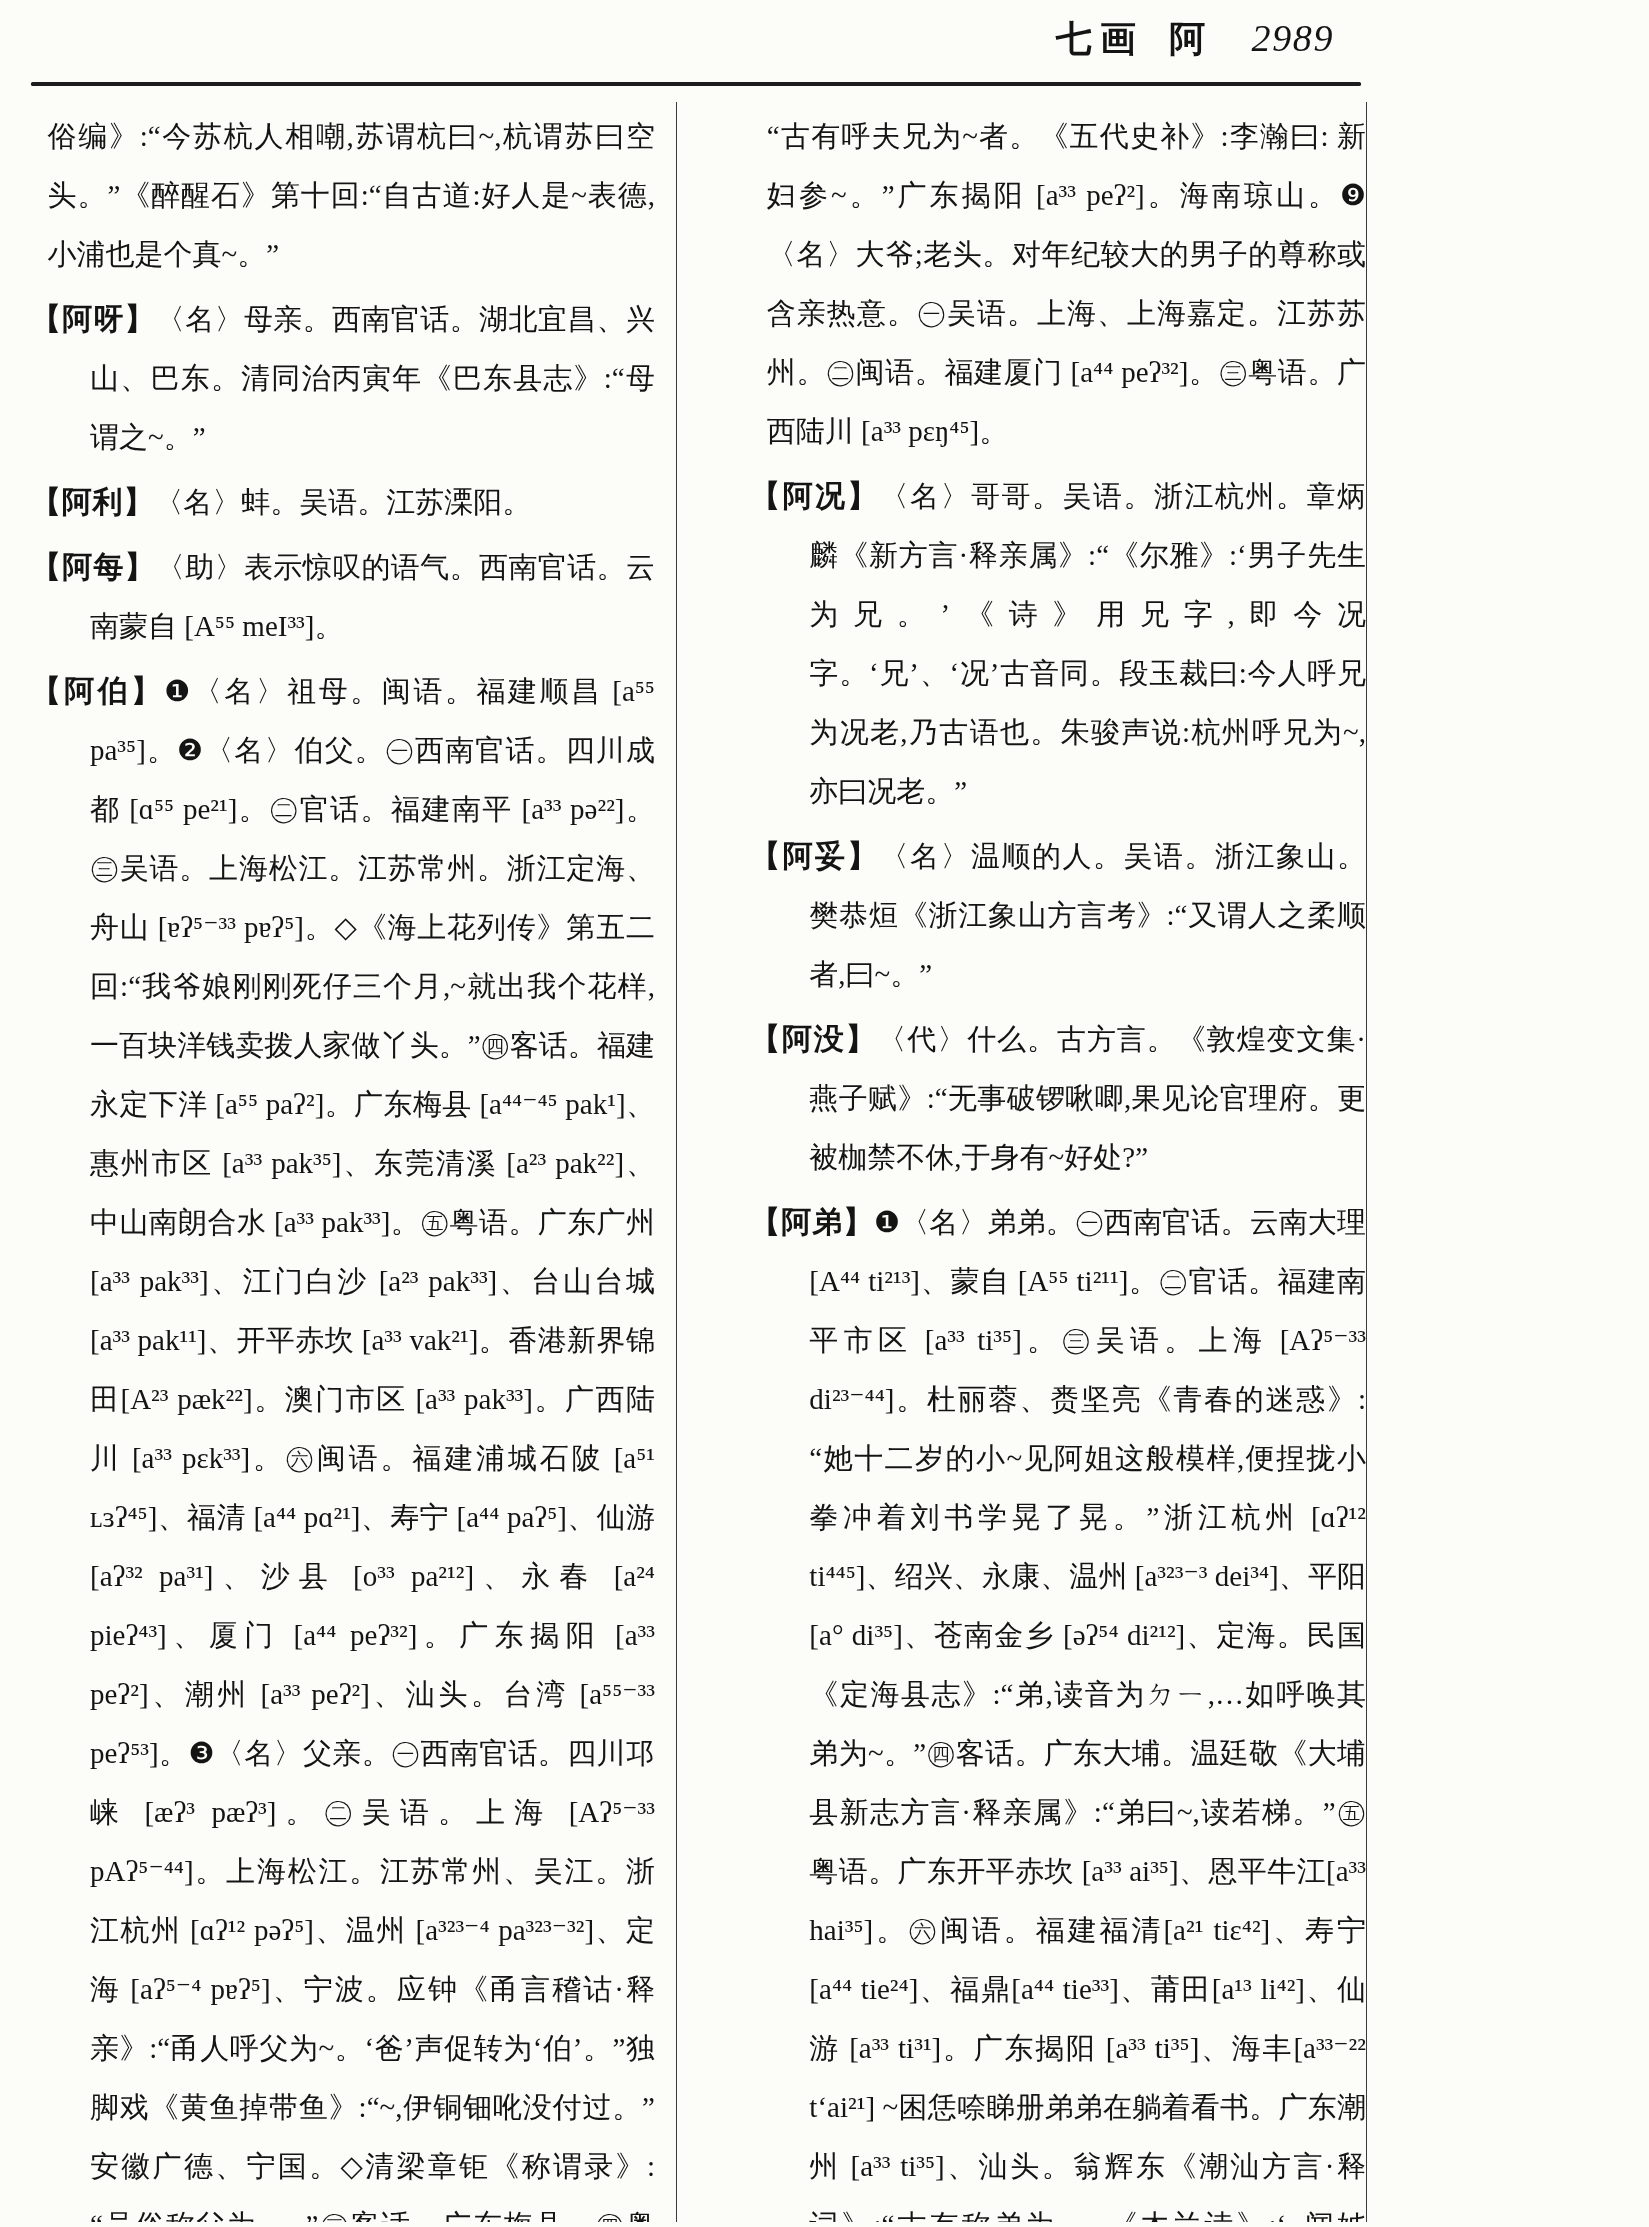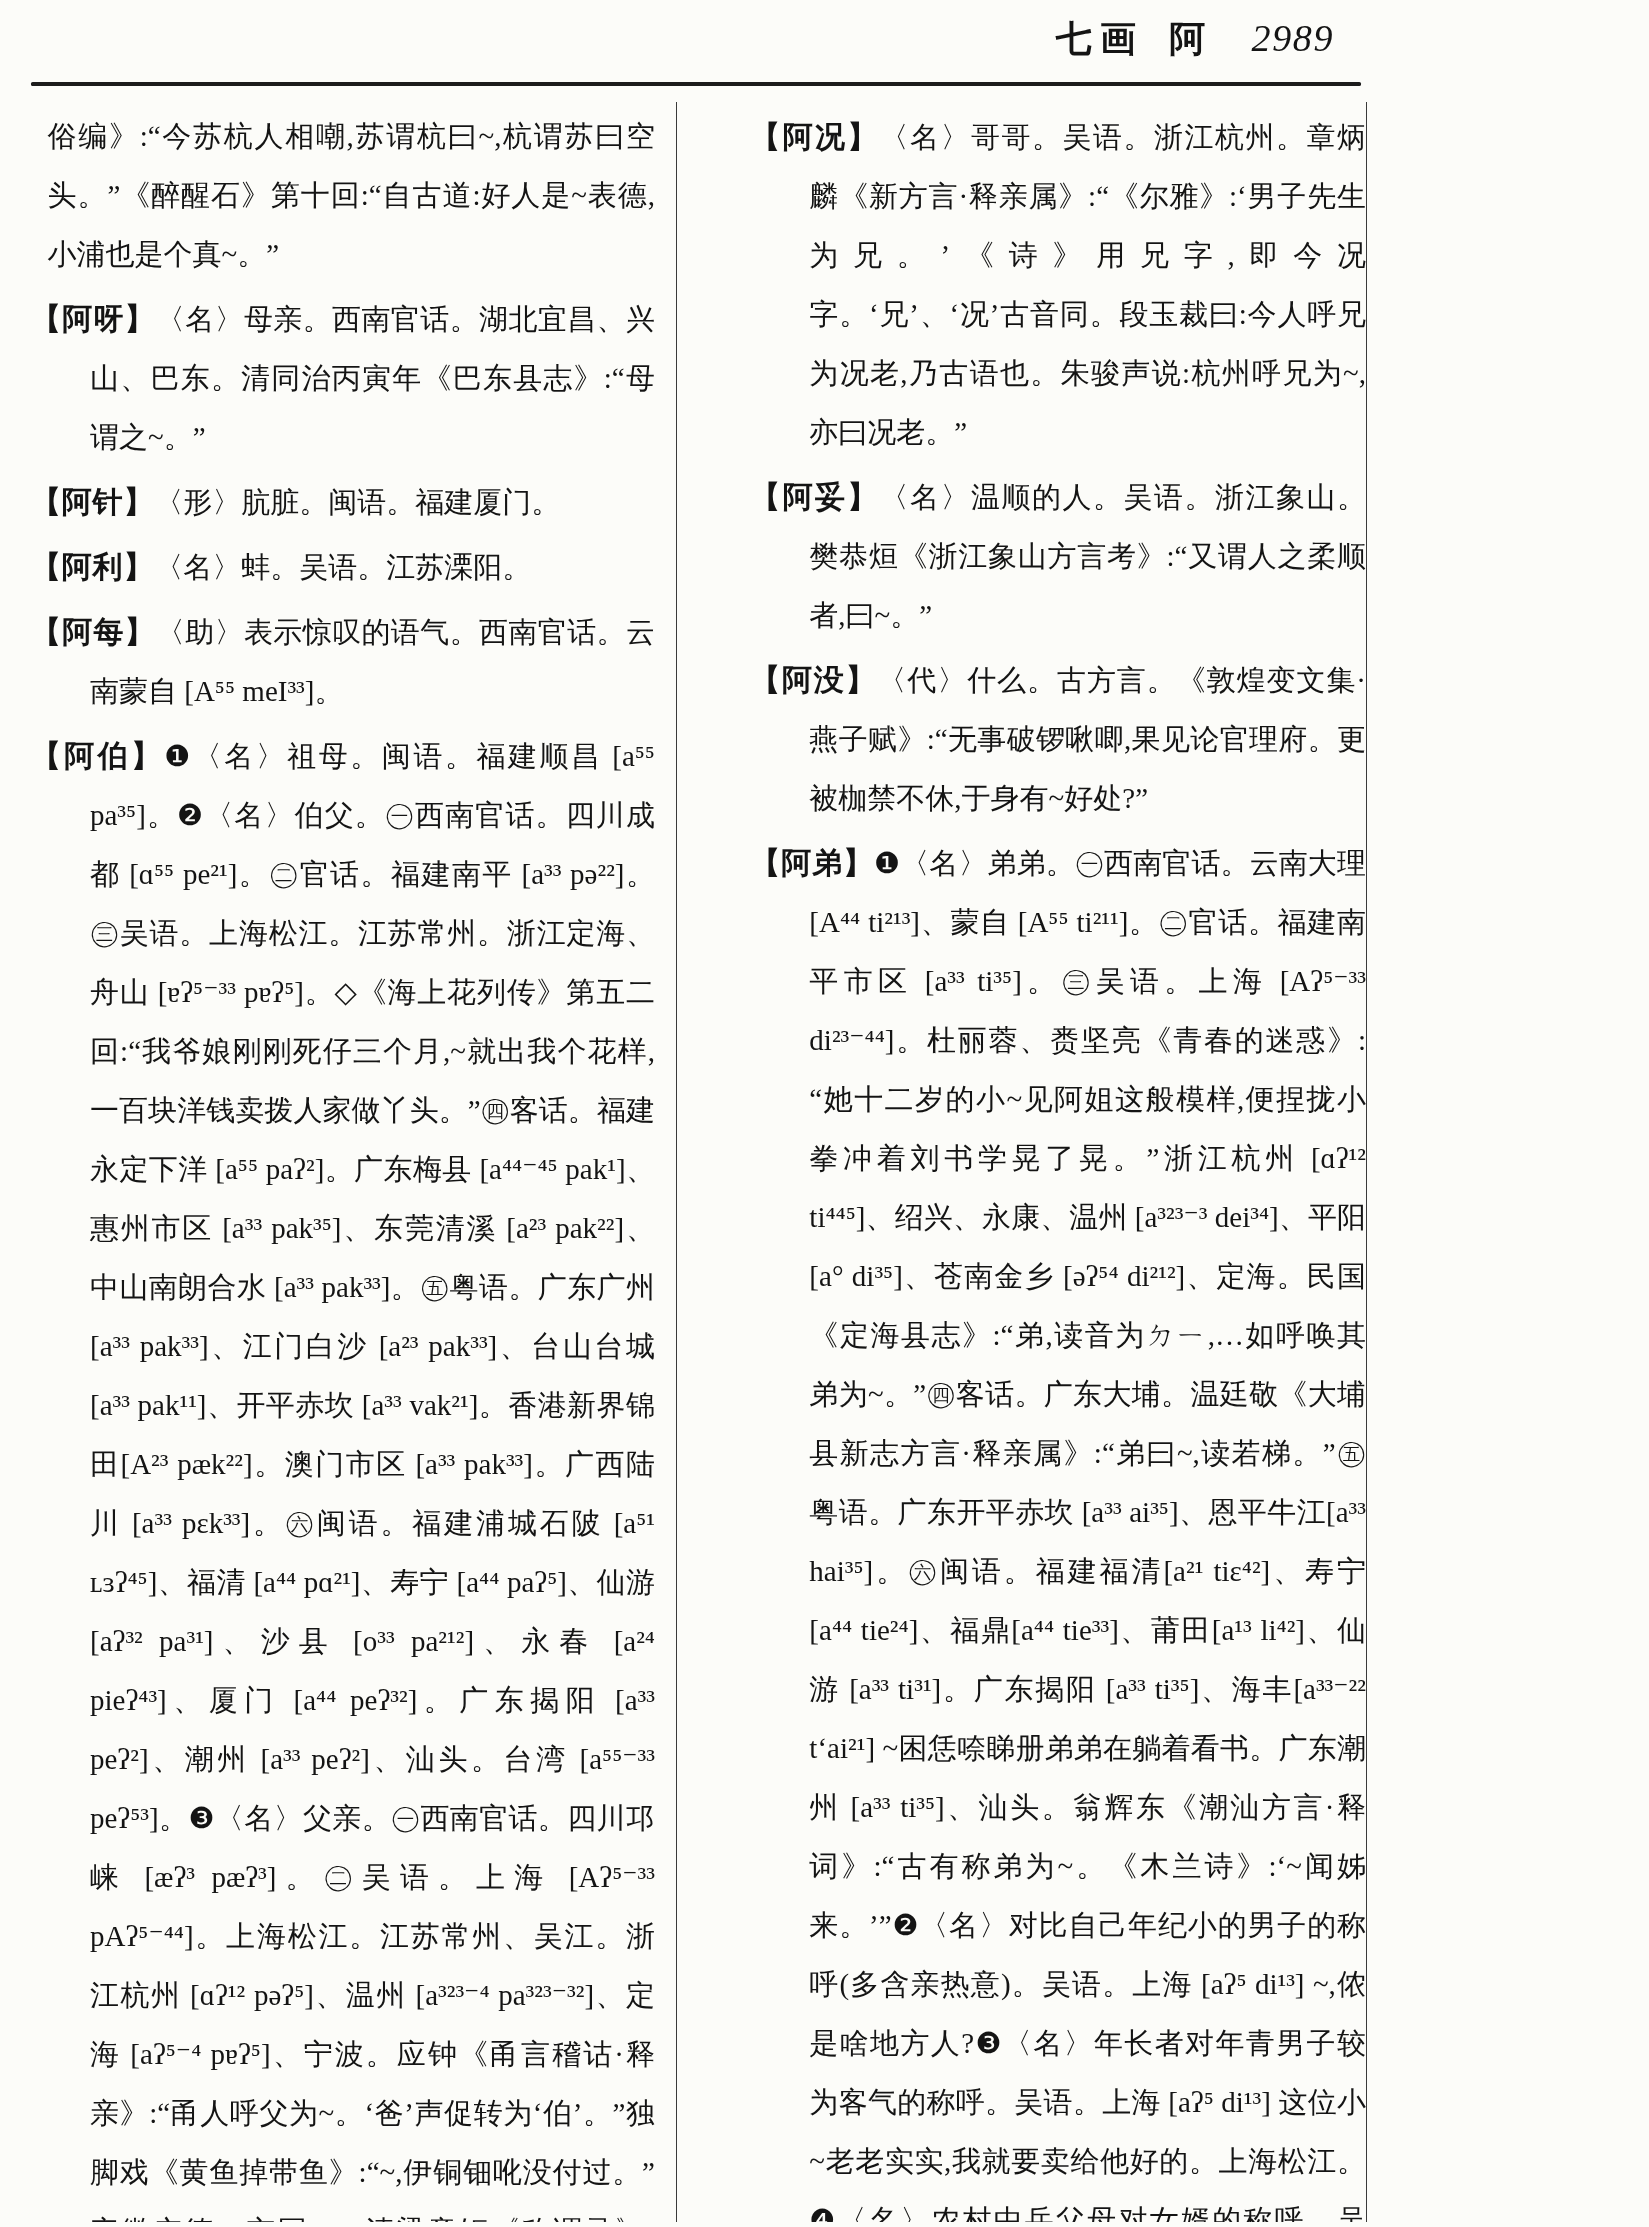--- a/index.html
+++ b/index.html
@@ -52,26 +52,26 @@
     <span>阿</span>
     <span class="pagenum">2989</span>
   </div>
 
   <div class="rule"></div>
 
   <div class="columns">
     <div class="col col-left" id="col-left">
         <p class="entry cont"><span>俗编》:“今苏杭人相嘲,苏谓杭曰~,杭谓苏曰空头。”《醉醒石》第十回:“自古道:好人是~表德, 小浦也是个真~。”</span></p>
         <p class="entry"><span class="hw">【阿呀】</span><span>〈名〉母亲。西南官话。湖北宜昌、兴山、巴东。清同治丙寅年《巴东县志》:“母谓之~。”</span></p>
-        <p class="entry"><span class="hw">【阿针】</span><span>〈形〉肮脏。闽语。福建厦门。</span></p>
         <p class="entry"><span class="hw">【阿利】</span><span>〈名〉蚌。吴语。江苏溧阳。</span></p>
         <p class="entry"><span class="hw">【阿每】</span><span>〈助〉表示惊叹的语气。西南官话。云南蒙自 [A⁵⁵ meI³³]。</span></p>
         <p class="entry"><span class="hw">【阿伯】</span><span>❶〈名〉祖母。闽语。福建顺昌 [a⁵⁵ pa³⁵]。❷〈名〉伯父。㊀西南官话。四川成都 [ɑ⁵⁵ pe²¹]。㊁官话。福建南平 [a³³ pə²²]。㊂吴语。上海松江。江苏常州。浙江定海、舟山 [ɐʔ⁵⁻³³ pɐʔ⁵]。◇《海上花列传》第五二回:“我爷娘刚刚死仔三个月,~就出我个花样,一百块洋钱卖拨人家做丫头。”㊃客话。福建永定下洋 [a⁵⁵ paʔ²]。广东梅县 [a⁴⁴⁻⁴⁵ pak¹]、惠州市区 [a³³ pak³⁵]、东莞清溪 [a²³ pak²²]、中山南朗合水 [a³³ pak³³]。㊄粤语。广东广州 [a³³ pak³³]、江门白沙 [a²³ pak³³]、台山台城 [a³³ pak¹¹]、开平赤坎 [a³³ vak²¹]。香港新界锦田[A²³ pæk²²]。澳门市区 [a³³ pak³³]。广西陆川 [a³³ pɛk³³]。㊅闽语。福建浦城石陂 [a⁵¹ ʟɜʔ⁴⁵]、福清 [a⁴⁴ pɑ²¹]、寿宁 [a⁴⁴ paʔ⁵]、仙游[aʔ³² pa³¹]、沙县 [o³³ pa²¹²]、永春 [a²⁴ pieʔ⁴³]、厦门 [a⁴⁴ peʔ³²]。广东揭阳 [a³³ peʔ²]、潮州 [a³³ peʔ²]、汕头。台湾 [a⁵⁵⁻³³ peʔ⁵³]。❸〈名〉父亲。㊀西南官话。四川邛崃 [æʔ³ pæʔ³]。㊁吴语。上海 [Aʔ⁵⁻³³ pAʔ⁵⁻⁴⁴]。上海松江。江苏常州、吴江。浙江杭州 [ɑʔ¹² pəʔ⁵]、温州 [a³²³⁻⁴ pa³²³⁻³²]、定海 [aʔ⁵⁻⁴ pɐʔ⁵]、宁波。应钟《甬言稽诂·释亲》:“甬人呼父为~。‘爸’声促转为‘伯’。”独脚戏《黄鱼掉带鱼》:“~,伊铜钿吪没付过。”安徽广德、宁国。◇清梁章钜《称谓录》:“吴俗称父为~。”㊂客话。广东梅县。㊃粤语。广东从化 [a²³⁻³³ pak²³]。❹〈名〉母亲。客话。董作宾《闽俗琐闻》五:“(客家) 母曰~。”❺〈名〉丈人;岳父。㊀吴语。上海松江。㊁客话。广东中山南朗合水 [a³³ pak³³]。❻〈名〉姑母。吴语。上海宝山霜草墩。江苏吴江黎里。❼〈名〉姨母。吴语。浙江余姚。❽〈名〉大伯子;丈夫的哥哥。㊀吴语。上海川沙。清光绪五年《川沙厅志》:“夫兄曰~。”江苏宜兴。㊁闽语。广东汕头。翁辉东《潮汕方言·释词》:</span></p>
       </div>
     <div class="col col-right" id="col-right">
+        <p class="entry cont"><span>“古有呼夫兄为~者。《五代史补》:李瀚曰: 新妇参~。”广东揭阳 [a³³ peʔ²]。海南琼山。❾〈名〉大爷;老头。对年纪较大的男子的尊称或含亲热意。㊀吴语。上海、上海嘉定。江苏苏州。㊁闽语。福建厦门 [a⁴⁴ peʔ³²]。㊂粤语。广西陆川 [a³³ pɛŋ⁴⁵]。</span></p>
         <p class="entry"><span class="hw">【阿况】</span><span>〈名〉哥哥。吴语。浙江杭州。章炳麟《新方言·释亲属》:“《尔雅》:‘男子先生为兄。’《诗》用兄字,即今况字。‘兄’、‘况’古音同。段玉裁曰:今人呼兄为况老,乃古语也。朱骏声说:杭州呼兄为~,亦曰况老。”</span></p>
         <p class="entry"><span class="hw">【阿妥】</span><span>〈名〉温顺的人。吴语。浙江象山。樊恭烜《浙江象山方言考》:“又谓人之柔顺者,曰~。”</span></p>
         <p class="entry"><span class="hw">【阿没】</span><span>〈代〉什么。古方言。《敦煌变文集·燕子赋》:“无事破锣啾唧,果见论官理府。更被枷禁不休,于身有~好处?”</span></p>
         <p class="entry"><span class="hw">【阿弟】</span><span>❶〈名〉弟弟。㊀西南官话。云南大理 [A⁴⁴ ti²¹³]、蒙自 [A⁵⁵ ti²¹¹]。㊁官话。福建南平市区 [a³³ ti³⁵]。㊂吴语。上海 [Aʔ⁵⁻³³ di²³⁻⁴⁴]。杜丽蓉、赉坚亮《青春的迷惑》:“她十二岁的小~见阿姐这般模样,便捏拢小拳冲着刘书学晃了晃。”浙江杭州 [ɑʔ¹² ti⁴⁴⁵]、绍兴、永康、温州 [a³²³⁻³ dei³⁴]、平阳 [a° di³⁵]、苍南金乡 [əʔ⁵⁴ di²¹²]、定海。民国《定海县志》:“弟,读音为ㄉㄧ,…如呼唤其弟为~。”㊃客话。广东大埔。温廷敬《大埔县新志方言·释亲属》:“弟曰~,读若梯。”㊄粤语。广东开平赤坎 [a³³ ai³⁵]、恩平牛江[a³³ hai³⁵]。㊅闽语。福建福清[a²¹ tiɛ⁴²]、寿宁 [a⁴⁴ tie²⁴]、福鼎[a⁴⁴ tie³³]、莆田[a¹³ li⁴²]、仙游 [a³³ ti³¹]。广东揭阳 [a³³ ti³⁵]、海丰[a³³⁻²² t‘ai²¹] ~困恁㖠睇册弟弟在躺着看书。广东潮州 [a³³ ti³⁵]、汕头。翁辉东《潮汕方言·释词》:“古有称弟为~。《木兰诗》:‘~闻姊来。’”❷〈名〉对比自己年纪小的男子的称呼(多含亲热意)。吴语。上海 [aʔ⁵ di¹³] ~,侬是啥地方人?❸〈名〉年长者对年青男子较为客气的称呼。吴语。上海 [aʔ⁵ di¹³] 这位小~老老实实,我就要卖给他好的。上海松江。❹〈名〉农村中岳父母对女婿的称呼。吴语。上海松江。</span></p>
         <p class="entry"><span class="hw">【阿社】</span><span>〈名〉父亲。古方言。《淮南子·说山训》云:“社何爱速死,吾必悲哭社。”东汉高诱注:“江淮谓母为社,雒家谓‘公’为~。”王念孙云:“社与奢者声相近。”按古代谓父为“公”。</span></p>
       </div>
   </div>
 
 </div>
 

